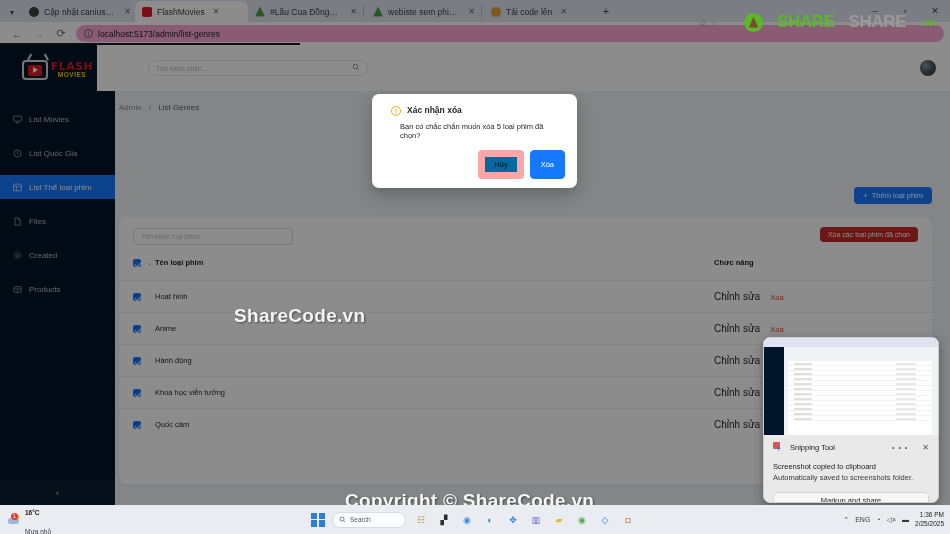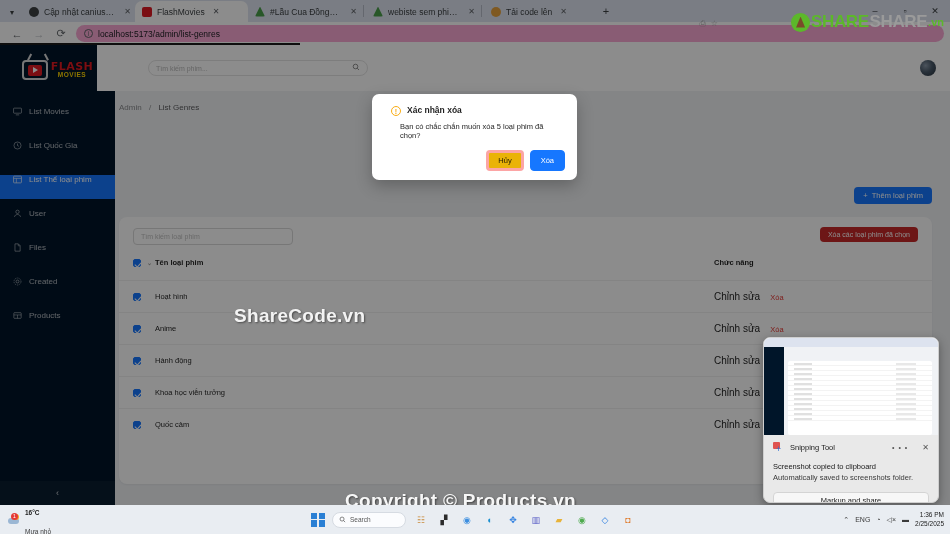--- a/index.html
+++ b/index.html
@@ -82,21 +82,21 @@
   .logo-screen { width: 14px; height: 11px; background: #e01b24; border-radius: 2px;
     display:flex; align-items:center; justify-content:center; }
   .logo-play { width:0; height:0; border-left:5px solid #fff; border-top:3px solid transparent; border-bottom:3px solid transparent; margin-left:1px;}
   .logo-text { margin-left: 3px; line-height: 1; }
   .logo-flash { font-size: 11px; font-weight: bold; color: #e01b24; letter-spacing: .5px;
     font-family: "DejaVu Sans", sans-serif; text-shadow: 0 0 1px #000; }
   .logo-movies { font-size: 6.5px; font-weight: bold; color: #ffd500; letter-spacing: .5px; text-align:center;}
 
   .menu { margin-top: 16px; }
   .menu-item {
-    height: 24px; display: flex; align-items: flex-start; gap: 7px; padding-left: 13px;
+    height: 24px; display: flex; align-items: center; gap: 7px; padding-left: 13px;
     font-size: 8px; color: rgba(255,255,255,0.68); margin-bottom: 10px;
   }
   .menu-item.active { background: #1677ff; color: #fff; }
   .menu-icon { width: 9px; height: 9px; display: inline-block; flex: 0 0 9px; opacity: .85; }
   .sider-trigger {
     margin-top: auto; height: 24px; display: flex; align-items: center; justify-content: center;
     font-size: 9px; color: rgba(255,255,255,0.75); background: rgba(255,255,255,0.04);
   }
 
   .header {
@@ -176,22 +176,22 @@
   .modal-head { display: flex; align-items: flex-start; gap: 6px; padding-left: 7px; }
   .warn-icon {
     width: 10px; height: 10px; border: 1px solid #faad14; border-radius: 50%;
     color: #faad14; font-size: 7px; line-height: 9px; text-align: center; flex: 0 0 10px; margin-top: 1px;
     font-weight: bold;
   }
   .modal-title { font-size: 8.5px; font-weight: bold; color: rgba(0,0,0,0.88); }
   .modal-body { font-size: 7.5px; color: rgba(0,0,0,0.88); margin: 6px 0 0 16px; }
   .modal-actions { display: flex; justify-content: flex-end; gap: 6px; margin-top: 10px; }
   .btn-cancel {
-    font-size: 7.5px; padding: 3px 9px; border: 3px solid #fca5a5; border-radius: 4px;
-    background: #eab308; color: rgba(0,0,0,0.88);
+    font-size: 7.5px; padding: 3px 9px; border: 7px solid #fca5a5; border-radius: 4px;
+    background: #0369a1; color: rgba(0,0,0,0.88);
   }
   .btn-ok {
     font-size: 7.5px; padding: 3px 10px; border: 1px solid #1677ff; border-radius: 4px;
     background: #1677ff; color: #fff;
   }
 
   
   .snip {
     position: absolute; left: 763px; top: 337px; width: 176px; height: 166px;
     background: #e9e9e9; border-radius: 7px; box-shadow: 0 3px 10px rgba(0,0,0,0.35);
@@ -225,21 +225,21 @@
   .wm-center {
     position: absolute; left: 234px; top: 305px; font-size: 19px; font-weight: bold;
     color: rgba(255,255,255,0.92); text-shadow: 1px 1px 2px rgba(0,0,0,0.45);
     font-family: "Liberation Sans", sans-serif; letter-spacing: .3px;
   }
   .wm-bottom {
     position: absolute; left: 345px; top: 490px; font-size: 19px; font-weight: bold;
     color: rgba(255,255,255,0.95); text-shadow: 1px 1px 2px rgba(0,0,0,0.5);
     letter-spacing: .3px;
   }
-  .wm-logo { position: absolute; right: 6px; top: 12px; display: flex; align-items: center; gap: 1px; justify-content: space-between; }
+  .wm-logo { position: absolute; right: 14px; top: 12px; display: flex; align-items: center; gap: 14px; justify-content: space-between; }
   .wm-leaf {
     width: 19px; height: 19px; border-radius: 50%; background: #5cb82a; position: relative;
   }
   .wm-leaf:after {
     content: ""; position: absolute; left: 5px; top: 4px; width: 9px; height: 11px;
     background: #7a4a2a; clip-path: polygon(50% 0%, 100% 100%, 0% 100%);
   }
   .wm-share { font-size: 17px; font-weight: bold; color: #5cb82a; letter-spacing: -0.4px; }
   .wm-code { font-size: 17px; font-weight: bold; color: #9a9a9a; letter-spacing: -0.4px; }
   .wm-vn { font-size: 11px; font-weight: bold; color: #5cb82a; }
@@ -371,29 +371,20 @@
         </div>
         <div class="menu-item active">
           <span class="menu-icon">
             <svg viewBox="0 0 16 16" width="9" height="9">
                 <rect x="1" y="2" width="14" height="12" rx="1.2" fill="none" stroke="currentColor" stroke-width="1.4"></rect>
                 <line x1="1" y1="6" x2="15" y2="6" stroke="currentColor" stroke-width="1.2"></line>
                 <line x1="6" y1="6" x2="6" y2="14" stroke="currentColor" stroke-width="1.2"></line>
               </svg>
           </span>
           <span>List Thể loại phim</span>
-        </div>
-        <div class="menu-item">
-          <span class="menu-icon">
-            <svg viewBox="0 0 16 16" width="9" height="9">
-                <circle cx="8" cy="5" r="3" fill="none" stroke="currentColor" stroke-width="1.4"></circle>
-                <path d="M2.5 14c1-3 3-4.2 5.5-4.2S12.5 11 13.5 14" fill="none" stroke="currentColor" stroke-width="1.4"></path>
-              </svg>
-          </span>
-          <span>User</span>
         </div>
         <div class="menu-item">
           <span class="menu-icon">
             <svg viewBox="0 0 16 16" width="9" height="9">
                 <path d="M3.5 1.5h6l3.2 3.2v9.8h-9.2z" fill="none" stroke="currentColor" stroke-width="1.4"></path>
                 <path d="M9.3 1.7v3.3h3.3" fill="none" stroke="currentColor" stroke-width="1.2"></path>
               </svg>
           </span>
           <span>Files</span>
         </div>
@@ -560,21 +551,21 @@
         <span class="snip-title">Snipping Tool</span>
         <span class="snip-dots">• • •</span>
         <span class="snip-x">✕</span>
       </div>
       <div class="snip-main">Screenshot copied to clipboard</div>
       <div class="snip-sub">Automatically saved to screenshots folder.</div>
       <div class="snip-btn">Markup and share</div>
     </div>
   </div>
 
-  <div class="wm-bottom">Copyright © Products.vn</div>
+  <div class="wm-bottom">Copyright © ShareCode.vn</div>
 
   <div class="wm-icons">
     <span>⎙</span>
     <span>☆</span>
   </div>
   <div class="wm-logo">
     <span class="wm-leaf"></span>
     <span class="wm-share">SHARE</span>
     <span class="wm-code">SHARE</span>
     <span class="wm-vn">.vn</span>

